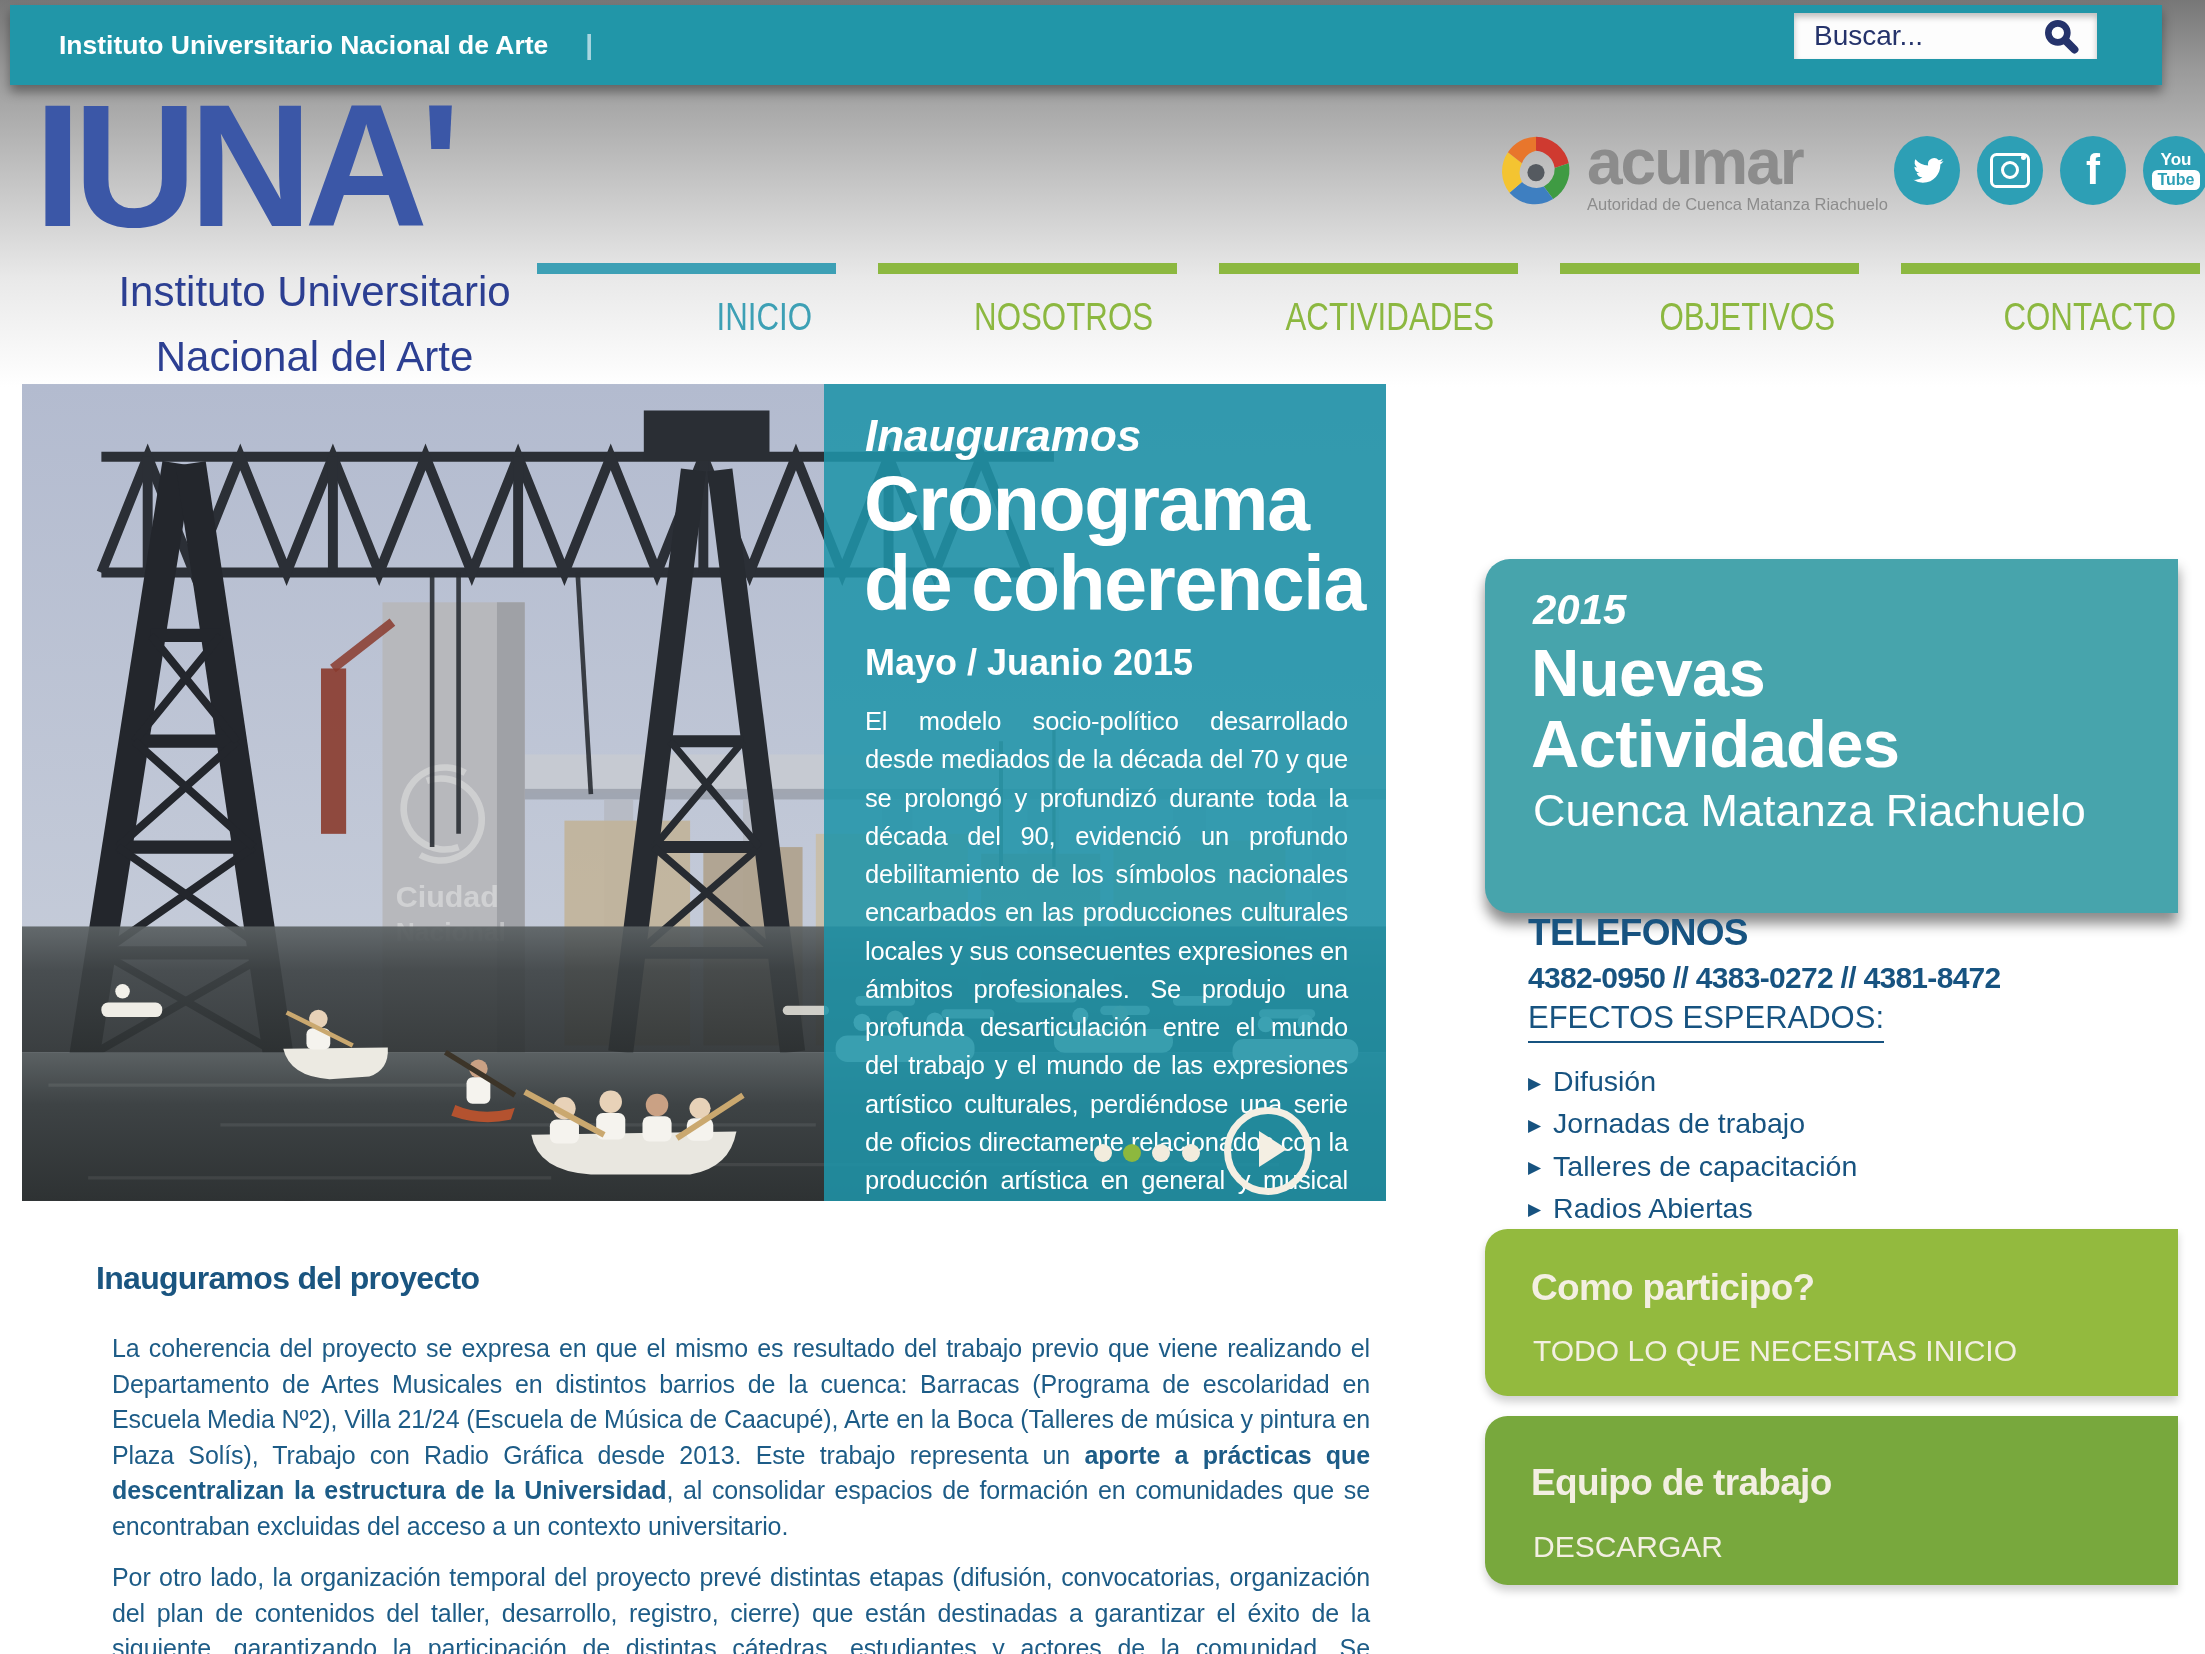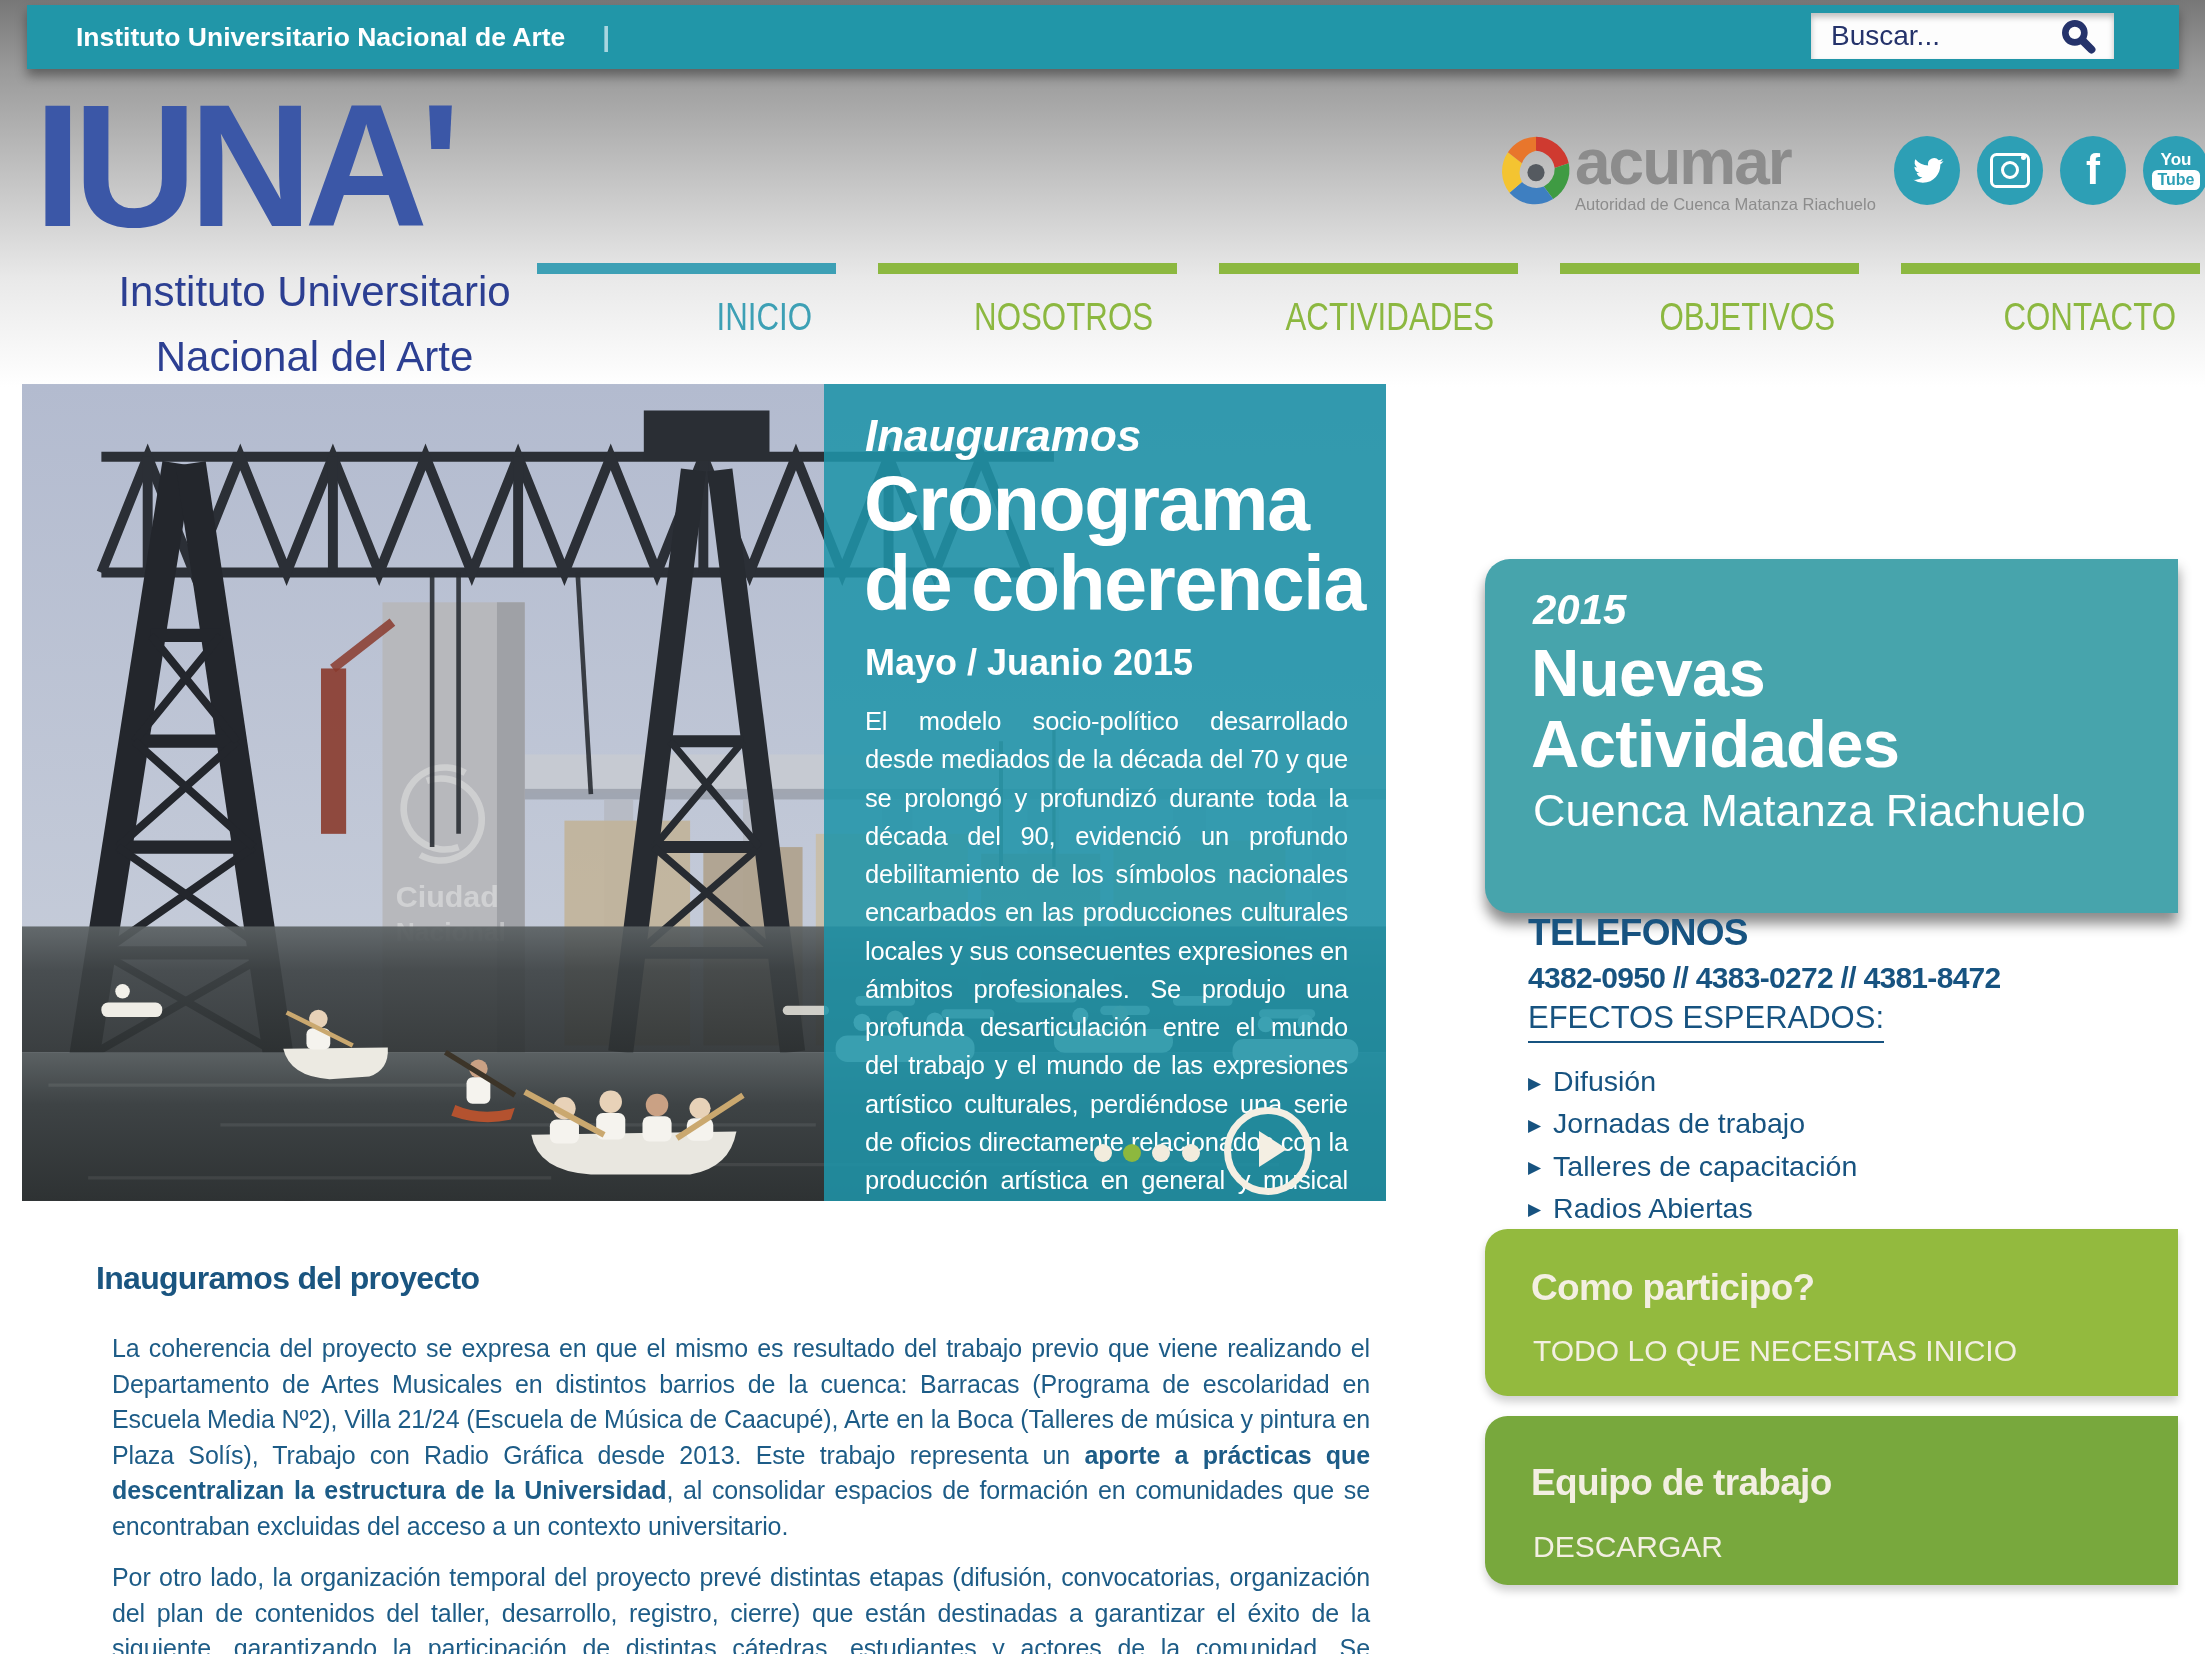--- a/index.html
+++ b/index.html
@@ -4,39 +4,39 @@
 <style>
   html,body{margin:0;padding:0;background:#ffffff;}
   #page{position:relative;width:2205px;height:1654px;overflow:hidden;
         font-family:"Liberation Sans","DejaVu Sans",sans-serif;background:#ffffff;}
 
   
   .header-bg{position:absolute;left:0;top:0;width:2205px;height:387px;
     background:linear-gradient(180deg,#777777 0%,#9a9a9a 18%,#c2c2c2 45%,#e9e9e9 72%,#ffffff 100%);}
 
   
-  .topbar{position:absolute;left:27px;top:5.3px;width:2152px;height:64px;background:#2196a8;
+  .topbar{position:absolute;left:10px;top:5.3px;width:2152px;height:80px;background:#2196a8;
     box-shadow:0 6.6px 10.6px rgba(0,0,0,.38);display:flex;align-items:center;}
   .tb-text{font-weight:bold;color:#ffffff;font-size:26.5px;white-space:nowrap;}
   .tb-left{margin-left:49px;}
   .tb-sep{color:#a9d6e0;font-weight:bold;font-size:28px;margin:0 34px 0 37px;}
   .search-box{position:absolute;left:1784px;top:7.3px;width:303px;height:46px;background:#fdfdfd;
     box-shadow:inset 0 4px 6.6px rgba(0,0,0,.25);display:flex;align-items:center;justify-content:space-between;}
   .search-ph{color:#25336b;font-size:28px;margin-left:20px;}
   .search-ic{margin-right:17px;display:flex;}
 
   
   .logo-text{position:absolute;left:34px;top:78px;color:#3b57a7;font-weight:bold;
     font-size:171px;letter-spacing:-8px;line-height:1;transform:scaleY(1.02);transform-origin:top left;}
   .logo-sub{position:absolute;left:26.5px;top:259px;width:576px;text-align:center;
     color:#2c3f92;font-size:42px;line-height:1.55;}
 
   
   .acumar{position:absolute;left:1497px;top:132px;display:flex;align-items:flex-start;}
-  .acumar-txt{margin-left:0;}
+  .acumar-txt{margin-left:12px;}
   .acumar-name{color:#8c8c8c;font-size:64px;font-weight:bold;letter-spacing:-2px;line-height:.95;}
   .acumar-tag{color:#8c8c8c;font-size:16.5px;margin-top:2.6px;}
   .social{position:absolute;left:1894px;top:136px;display:flex;gap:17px;}
   .soc{width:66px;height:69px;border-radius:50%;background:#2d9fb5;display:flex;align-items:center;
        justify-content:center;flex-direction:column;color:#fff;}
   .fb-letter{font-size:42px;font-weight:bold;line-height:1;margin-top:-1.3px;}
   .ig{width:34px;height:29px;border:3.3px solid #fff;border-radius:6.6px;position:relative;}
   .ig:before{content:"";position:absolute;left:8px;top:4.6px;width:12px;height:12px;border:3.3px solid #fff;border-radius:50%;}
   .ig:after{content:"";position:absolute;right:1.3px;top:-0.7px;width:4.6px;height:4.6px;background:#fff;border-radius:50%;}
   .yt-you{font-size:17px;font-weight:bold;line-height:1;}

